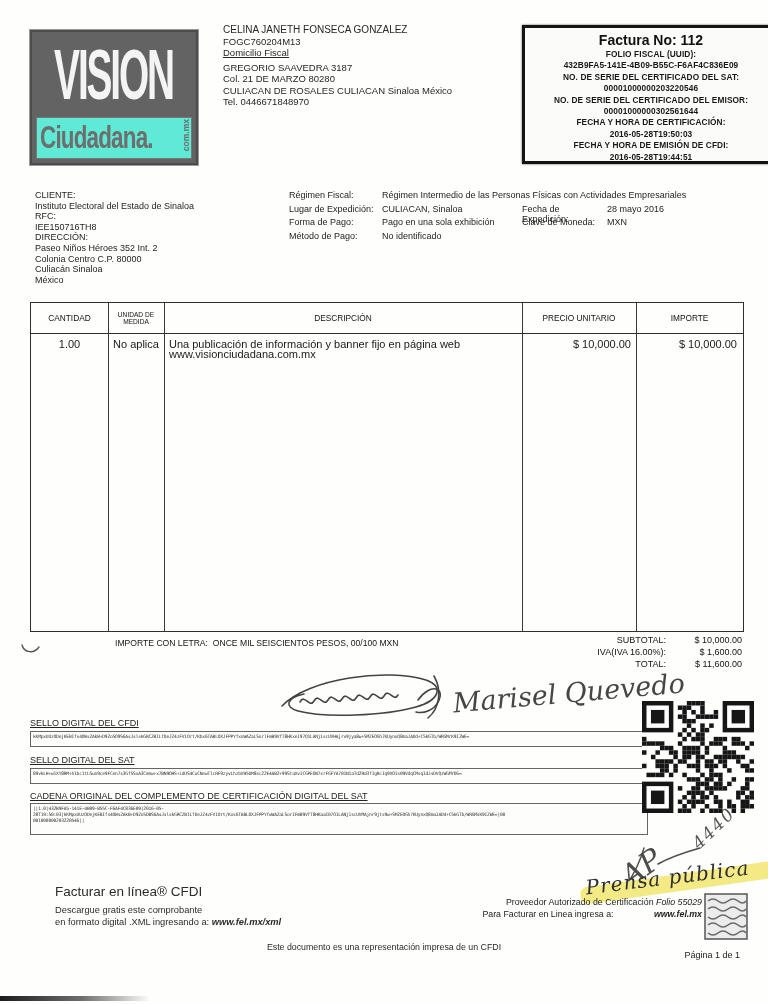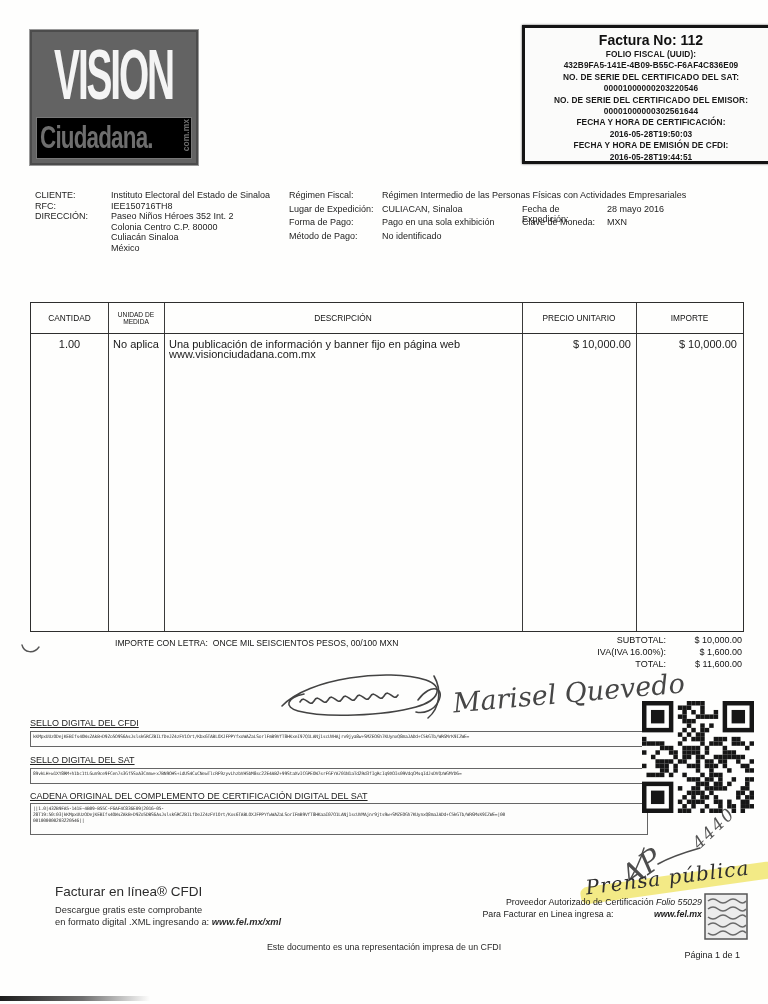--- a/index.html
+++ b/index.html
@@ -9,41 +9,41 @@
   
   .scan-mark{position:absolute;left:56px;top:56px;width:140px;height:6px;
     border-top:2.5px solid #161616;border-radius:60%/100%;transform:rotate(-1deg);}
 
   
   .logo{position:absolute;left:30px;top:30px;width:164px;height:131px;background:#636363;
         border:2px solid #4c4c4c;box-shadow:0 0 0 1px #9a9a9a;}
   .logo-vision{height:84px;display:flex;align-items:center;justify-content:center;overflow:hidden;}
   .logo-vision span{color:#f4f4f4;font-weight:bold;font-size:54px;letter-spacing:-3px;
         transform:scale(0.72,1.30);white-space:nowrap;}
-  .logo-bottom{position:absolute;left:4px;right:4px;bottom:4px;height:40px;background:#000000;
+  .logo-bottom{position:absolute;left:4px;right:4px;bottom:4px;height:40px;background:#5eead4;
         border:1px solid #777;overflow:hidden;}
   .logo-ciudadana{position:absolute;left:3px;top:4px;color:#6e6e6e;font-weight:bold;font-size:28px;
         letter-spacing:-1px;transform:scale(0.80,1.15);transform-origin:left center;white-space:nowrap;}
   .logo-domain{position:absolute;right:0px;top:1px;font-size:8.5px;font-weight:bold;color:#6e6e6e;
         writing-mode:vertical-rl;transform:rotate(180deg);line-height:9px;}
 
   
   .issuer{position:absolute;left:223px;top:24px;font-size:9.5px;line-height:11.5px;color:#262626;}
   .issuer .name{font-size:10px;}
   .issuer .underlined{text-decoration:underline;margin-bottom:3px;}
 
   
   .invoice-box{position:absolute;left:522px;top:25px;width:252px;height:133px;
         border:3px solid #141414;background:#fbfbfa;box-shadow:0 0 2px #555;}
   .ibx-title{font-size:14px;font-weight:bold;text-align:center;margin:4px 0 1px;color:#111;}
   .ibx-line{font-size:8.3px;font-weight:bold;text-align:center;line-height:11.4px;color:#181818;letter-spacing:.1px;}
 
   
   .client{position:absolute;left:35px;top:190px;font-size:9px;line-height:10.6px;}
-  .client .row{display:flex;}
+  .client .row{display:flex;flex-direction:column;}
   .client .lbl{width:76px;flex:none;}
   .fiscal{position:absolute;left:289px;top:190px;width:476px;font-size:9px;line-height:10.6px;}
   .fiscal .row{position:relative;display:flex;margin-bottom:3px;}
   .fiscal .lbl{width:93px;flex:none;}
   .fiscal .pair-right{position:absolute;left:233px;top:0;display:flex;}
   .fiscal .pair-right .lbl2{width:85px;flex:none;}
 
   
   .items{position:absolute;left:30px;top:302px;width:712px;height:328px;border:1.6px solid #2e2e2e;}
   .items .hdr{position:absolute;left:0;right:0;top:0;height:30px;border-bottom:1.4px solid #2e2e2e;}
@@ -123,20 +123,29 @@
   <div class="logo">
     <div class="logo-vision">
         <span>VISION</span>
       </div>
     <div class="logo-bottom">
       <span class="logo-ciudadana">Ciudadana.</span>
       <span class="logo-domain">com.mx</span>
     </div>
   </div>
 
+  <div class="issuer">
+    <div class="name">CELINA JANETH FONSECA GONZALEZ</div>
+    <div>FOGC760204M13</div>
+    <div class="underlined">Domicilio Fiscal</div>
+    <div>GREGORIO SAAVEDRA 3187</div>
+    <div>Col. 21 DE MARZO 80280</div>
+    <div>CULIACAN DE ROSALES CULIACAN Sinaloa México</div>
+    <div>Tel. 0446671848970</div>
+  </div>
 
   <div class="invoice-box">
     <div class="ibx-title">Factura No: 112</div>
     <div class="ibx-line">FOLIO FISCAL (UUID):</div>
     <div class="ibx-line">432B9FA5-141E-4B09-B55C-F6AF4C836E09</div>
     <div class="ibx-line">NO. DE SERIE DEL CERTIFICADO DEL SAT:</div>
     <div class="ibx-line">00001000000203220546</div>
     <div class="ibx-line">NO. DE SERIE DEL CERTIFICADO DEL EMISOR:</div>
     <div class="ibx-line">00001000000302561644</div>
     <div class="ibx-line">FECHA Y HORA DE CERTIFICACIÓN:</div>

